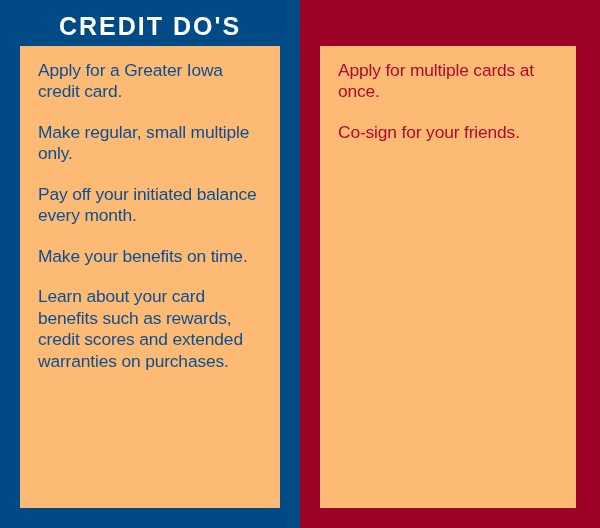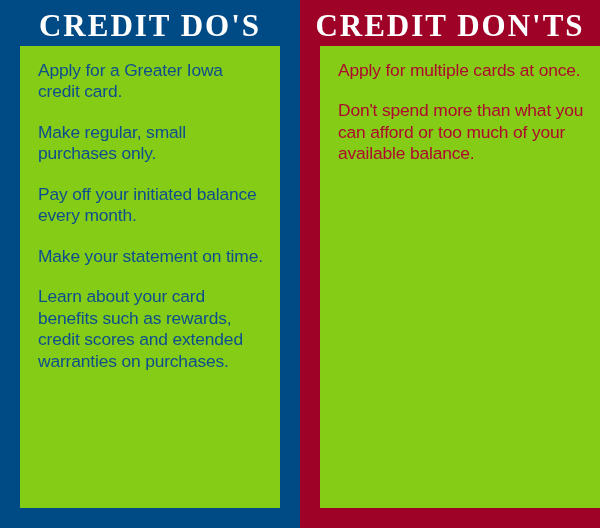--- a/index.html
+++ b/index.html
@@ -25,38 +25,38 @@
 
   .panel-title {
     position: absolute;
     top: 8px;
     left: 0;
     width: 300px;
     height: 36px;
     line-height: 36px;
     text-align: center;
     color: #ffffff;
-    font-family: Liberation Serif, serif;
-    font-size: 31px;
+    font-family: Liberation Sans, sans-serif;
+    font-size: 25px;
     font-weight: 700;
     letter-spacing: 2px;
     white-space: nowrap;
   }
 
   .card {
     position: absolute;
     top: 46px;
-    background: #84cc16;
+    background: #fdba74;
     height: 462px;
     box-sizing: border-box;
     padding: 14px 16px 10px 18px;
     overflow: hidden;
   }
   .card.left  { left: 20px;  width: 260px; }
-  .card.right { left: 320px; width: 280px; }
+  .card.right { left: 320px; width: 256px; }
 
   .item {
     margin: 0 0 19px 0;
     font-size: 17.4px;
     line-height: 1.235;
     letter-spacing: -0.15px;
     font-weight: 400;
   }
   .item:last-child { margin-bottom: 8px; }
   .card.left  .item { color: #0e4e8e; }
@@ -65,28 +65,27 @@
 </head>
 <body>
 
 <div id="poster">
 
   <div class="half left"></div>
   <div class="half right"></div>
 
   <div class="panel-title" style="left:0;">CREDIT DO'S</div>
 
-  <div class="panel-title" style="left:300px;">CREDIT DON'TS</div>
 
   <div class="card left">
     <p class="item">Apply for a Greater Iowa credit card.</p>
-    <p class="item">Make regular, small purchases only.</p>
+    <p class="item">Make regular, small multiple only.</p>
     <p class="item">Pay off your initiated balance every month.</p>
-    <p class="item">Make your statement on time.</p>
+    <p class="item">Make your benefits on time.</p>
     <p class="item">Learn about your card benefits such as rewards, credit scores and extended warranties on purchases.</p>
   </div>
 
   <div class="card right">
     <p class="item">Apply for multiple cards at once.</p>
-    <p class="item">Don't spend more than what you can afford or too much of your available balance.</p>
+    <p class="item">Co-sign for your friends.</p>
   </div>
 
 </div>
 
 </body></html>

